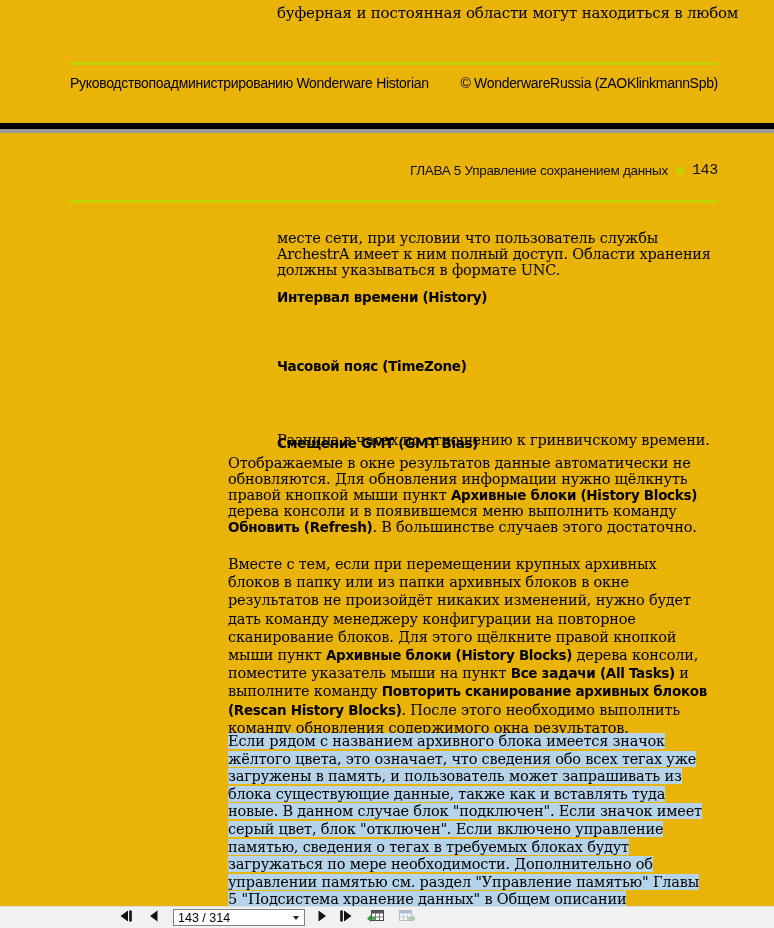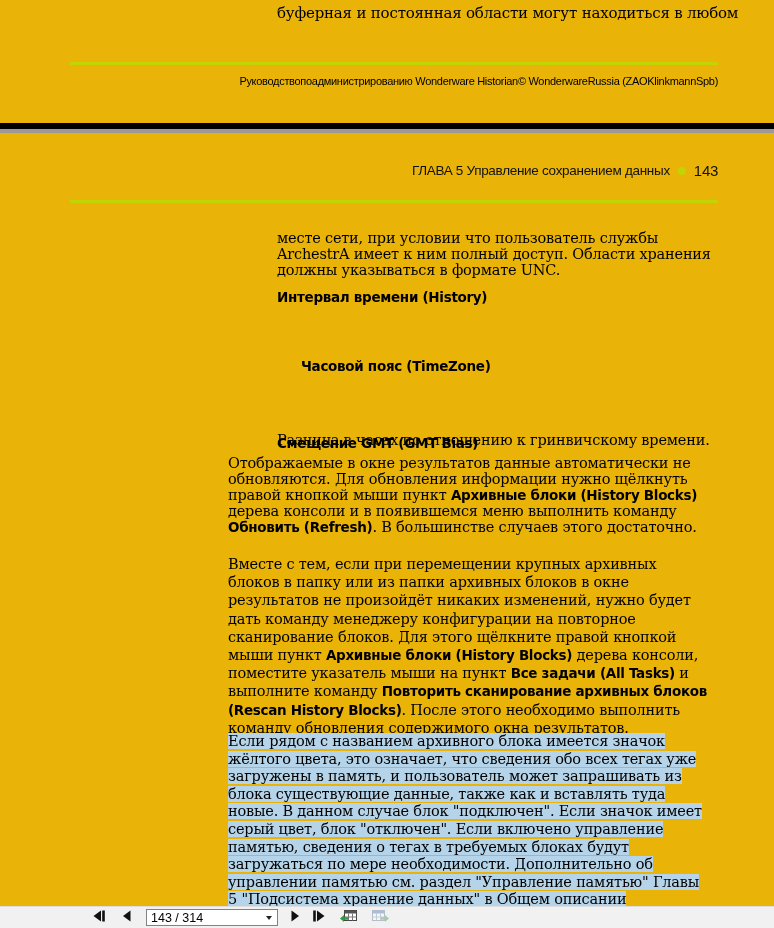--- a/index.html
+++ b/index.html
@@ -4,43 +4,43 @@
 <style>
   html,body{margin:0;padding:0;background:#fff;}
   #stage{position:relative;width:774px;height:928px;background:#eab308;overflow:hidden;
          font-family:"DejaVu Serif",serif;color:#000;}
   .serif{font-family:"DejaVu Serif",serif;font-size:14.5px;line-height:16px;letter-spacing:-0.2px;color:#000;}
   .tail-line{position:absolute;left:277px;top:3px;font-size:15px;line-height:20px;}
   .rule{position:absolute;left:70px;width:648px;height:3px;background:#c3d404;}
   .rule1{top:62px;}
   .rule2{top:200px;}
   .footer-row{position:absolute;left:70px;top:75px;width:648px;display:flex;
-              justify-content:flex-end;font-family:"Liberation Sans",sans-serif;
-              font-size:11px;letter-spacing:-0.3px;color:#000;}
+              justify-content:space-between;font-family:"Liberation Sans",sans-serif;
+              font-size:14px;letter-spacing:-0.3px;color:#000;}
   .sep-black{position:absolute;left:0;top:123px;width:774px;height:6px;background:#000;}
   .sep-gray{position:absolute;left:0;top:129px;width:774px;height:4px;background:#9a9a9a;}
   .page-header{position:absolute;right:56px;top:162px;display:flex;align-items:center;gap:8px;
                font-family:"Liberation Sans",sans-serif;font-size:13.5px;letter-spacing:-0.3px;color:#111;}
   .page-header .dot{width:8px;height:8px;border-radius:50%;background:#c3d404;}
-  .page-header .num{font-size:15px;}
+  .page-header .num{font-size:15px;font-family:Liberation Mono, monospace;}
   .def-intro{position:absolute;left:277px;top:230px;width:452px;}
   .term{position:absolute;left:277px;font-family:"DejaVu Sans",sans-serif;font-weight:bold;
         font-size:13.5px;letter-spacing:-0.3px;color:#000;}
-  .t1{top:289px;} .t2{top:358px;margin-left:24px;} .t3{top:407px;margin-top:28px;}
+  .t1{top:289px;} .t2{top:358px;} .t3{top:407px;margin-top:28px;}
   .desc{position:absolute;left:277px;width:452px;}
   .d1{top:313px;} .d2{top:383px;} .d3{top:432px;}
   .para{position:absolute;left:228px;width:484px;}
   .p1{top:455px;}
   .p2{top:555px;line-height:18.2px;}
   .p3{top:733px;line-height:17.6px;}
   b.ui{font-family:"DejaVu Sans",sans-serif;font-weight:bold;font-size:13.5px;letter-spacing:-0.3px;}
   .hl{background:#b5d4e9;}
   .toolbar{position:absolute;left:0;top:906px;width:774px;height:22px;background:#f1f1f1;
            border-top:1px solid #dedede;box-sizing:border-box;display:flex;align-items:center;
-           padding-left:90px;}
+           padding-left:117px;}
   .navbtn{width:18px;height:18px;display:flex;align-items:center;justify-content:center;
           background:none;border:none;padding:0;cursor:pointer;}
   .navbtn.prev{margin-left:10px;} 
   .combo{display:flex;align-items:center;width:132px;height:17px;background:#fff;
          border:1px solid #828282;box-sizing:border-box;margin-left:10px;}
   .combo input{flex:1;min-width:0;border:none;outline:none;background:transparent;
                font-family:"Liberation Sans",sans-serif;font-size:12.5px;padding:0 0 0 4px;color:#000;}
   .caret{width:0;height:0;border-left:3.5px solid transparent;border-right:3.5px solid transparent;
          border-top:4px solid #222;margin-right:5px;}
   .navbtn.next{margin-left:8px;} .navbtn.last{margin-left:6px;}

